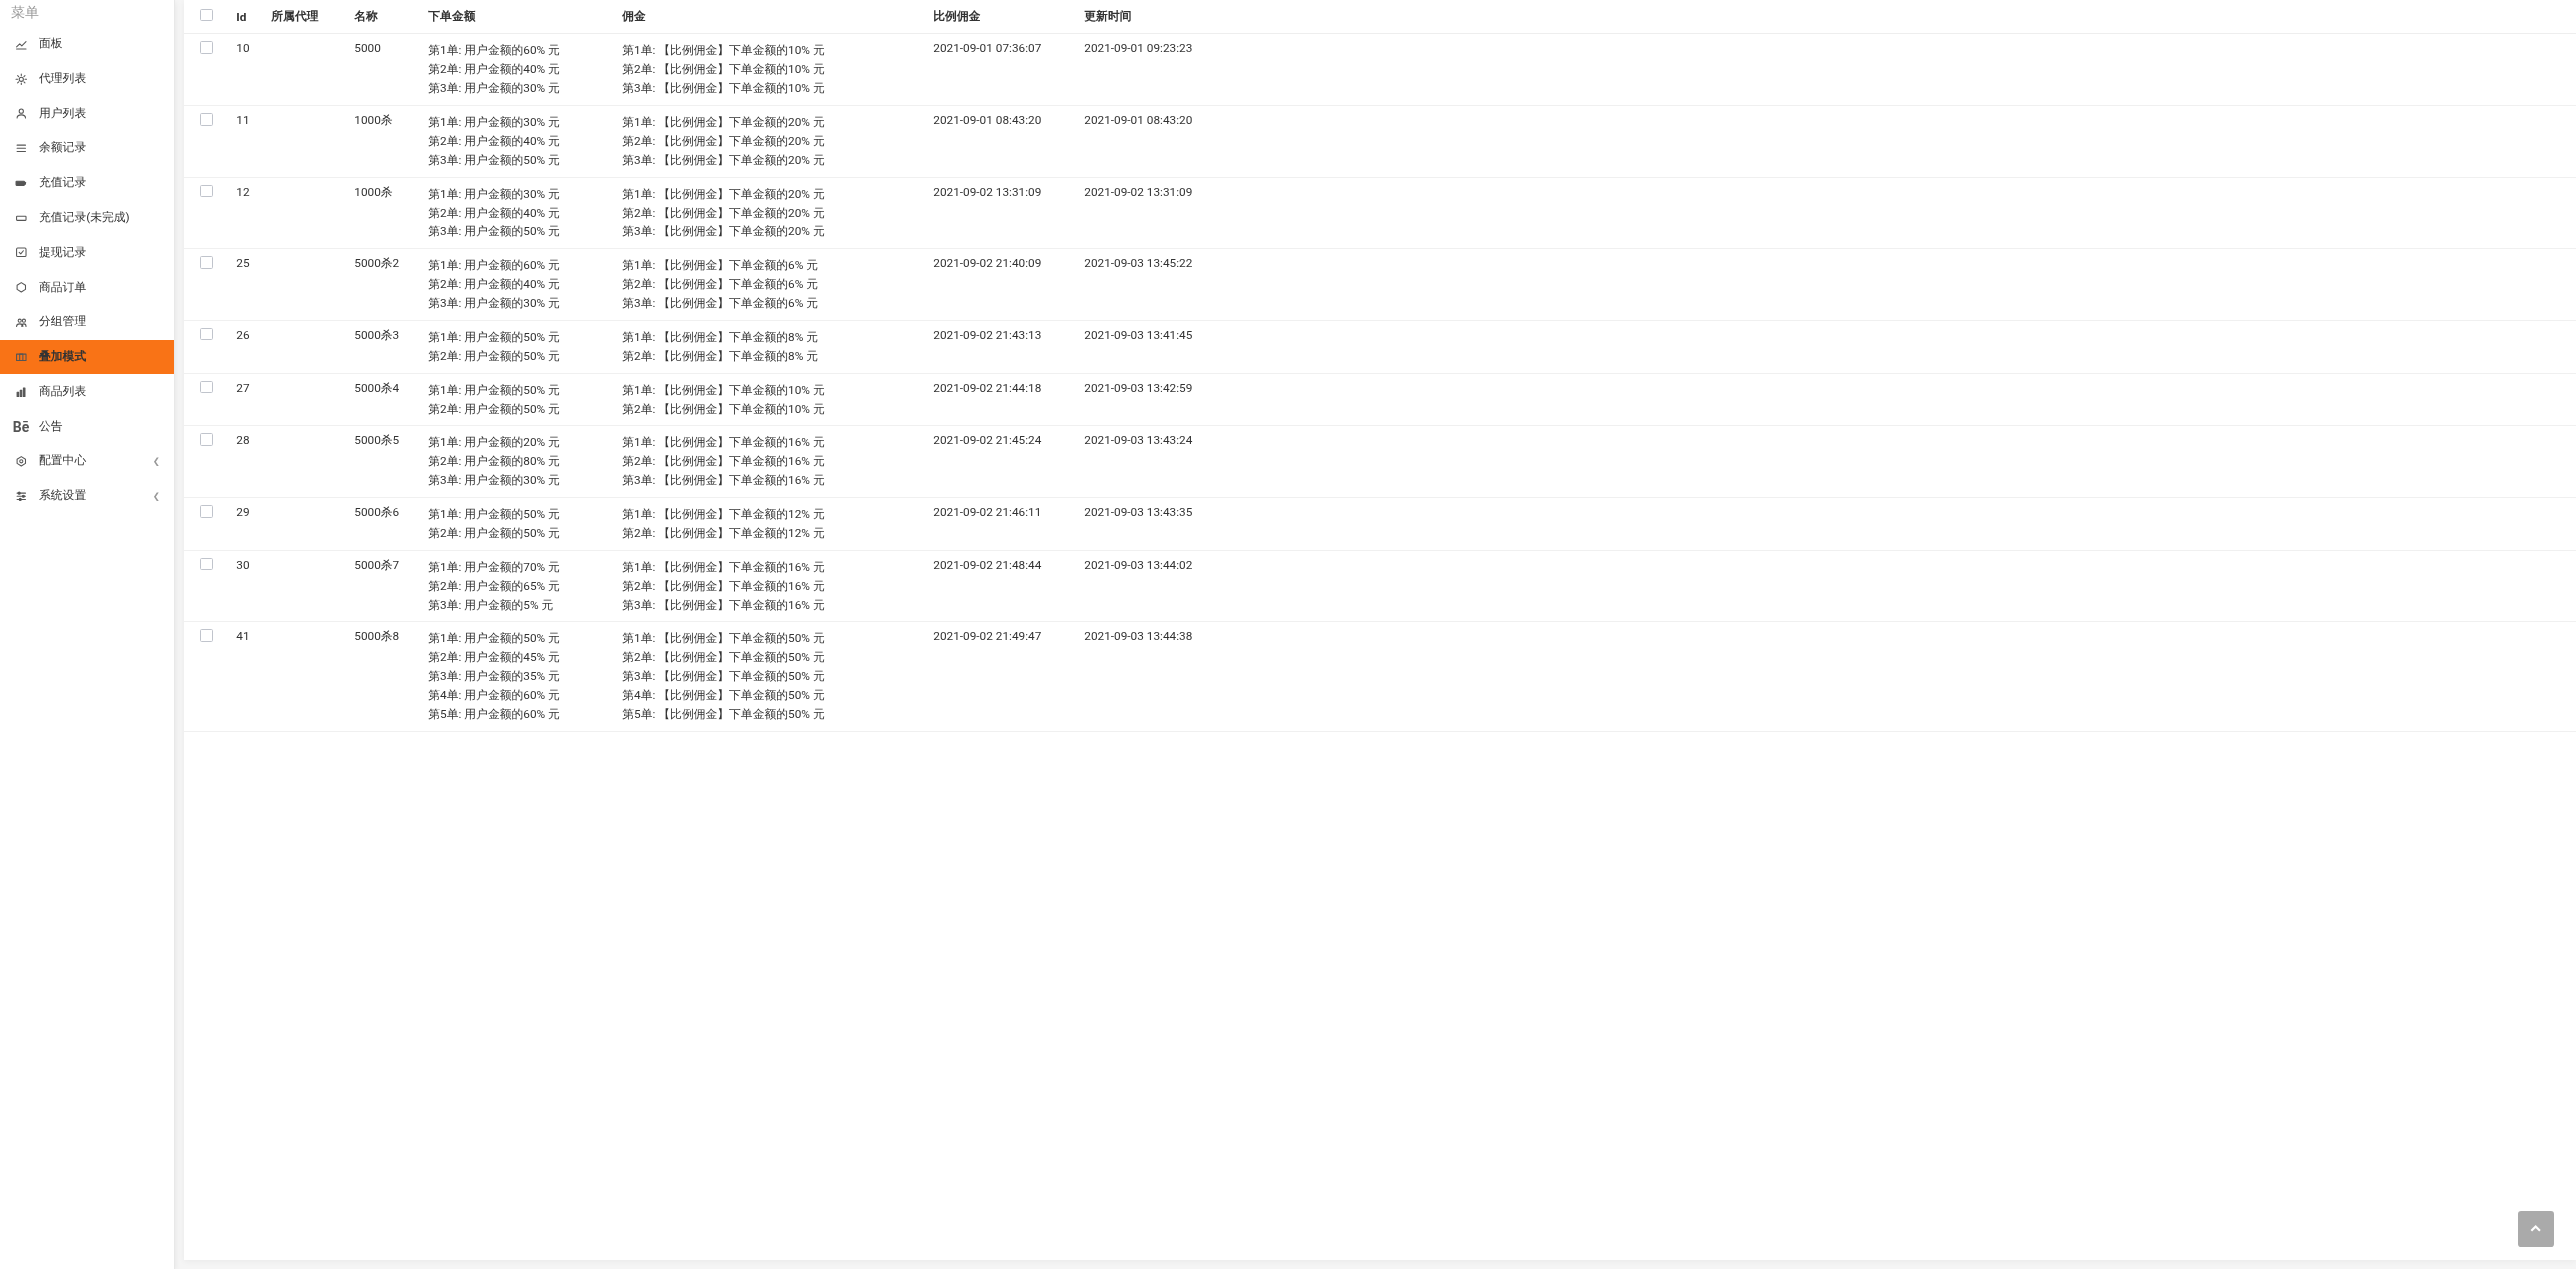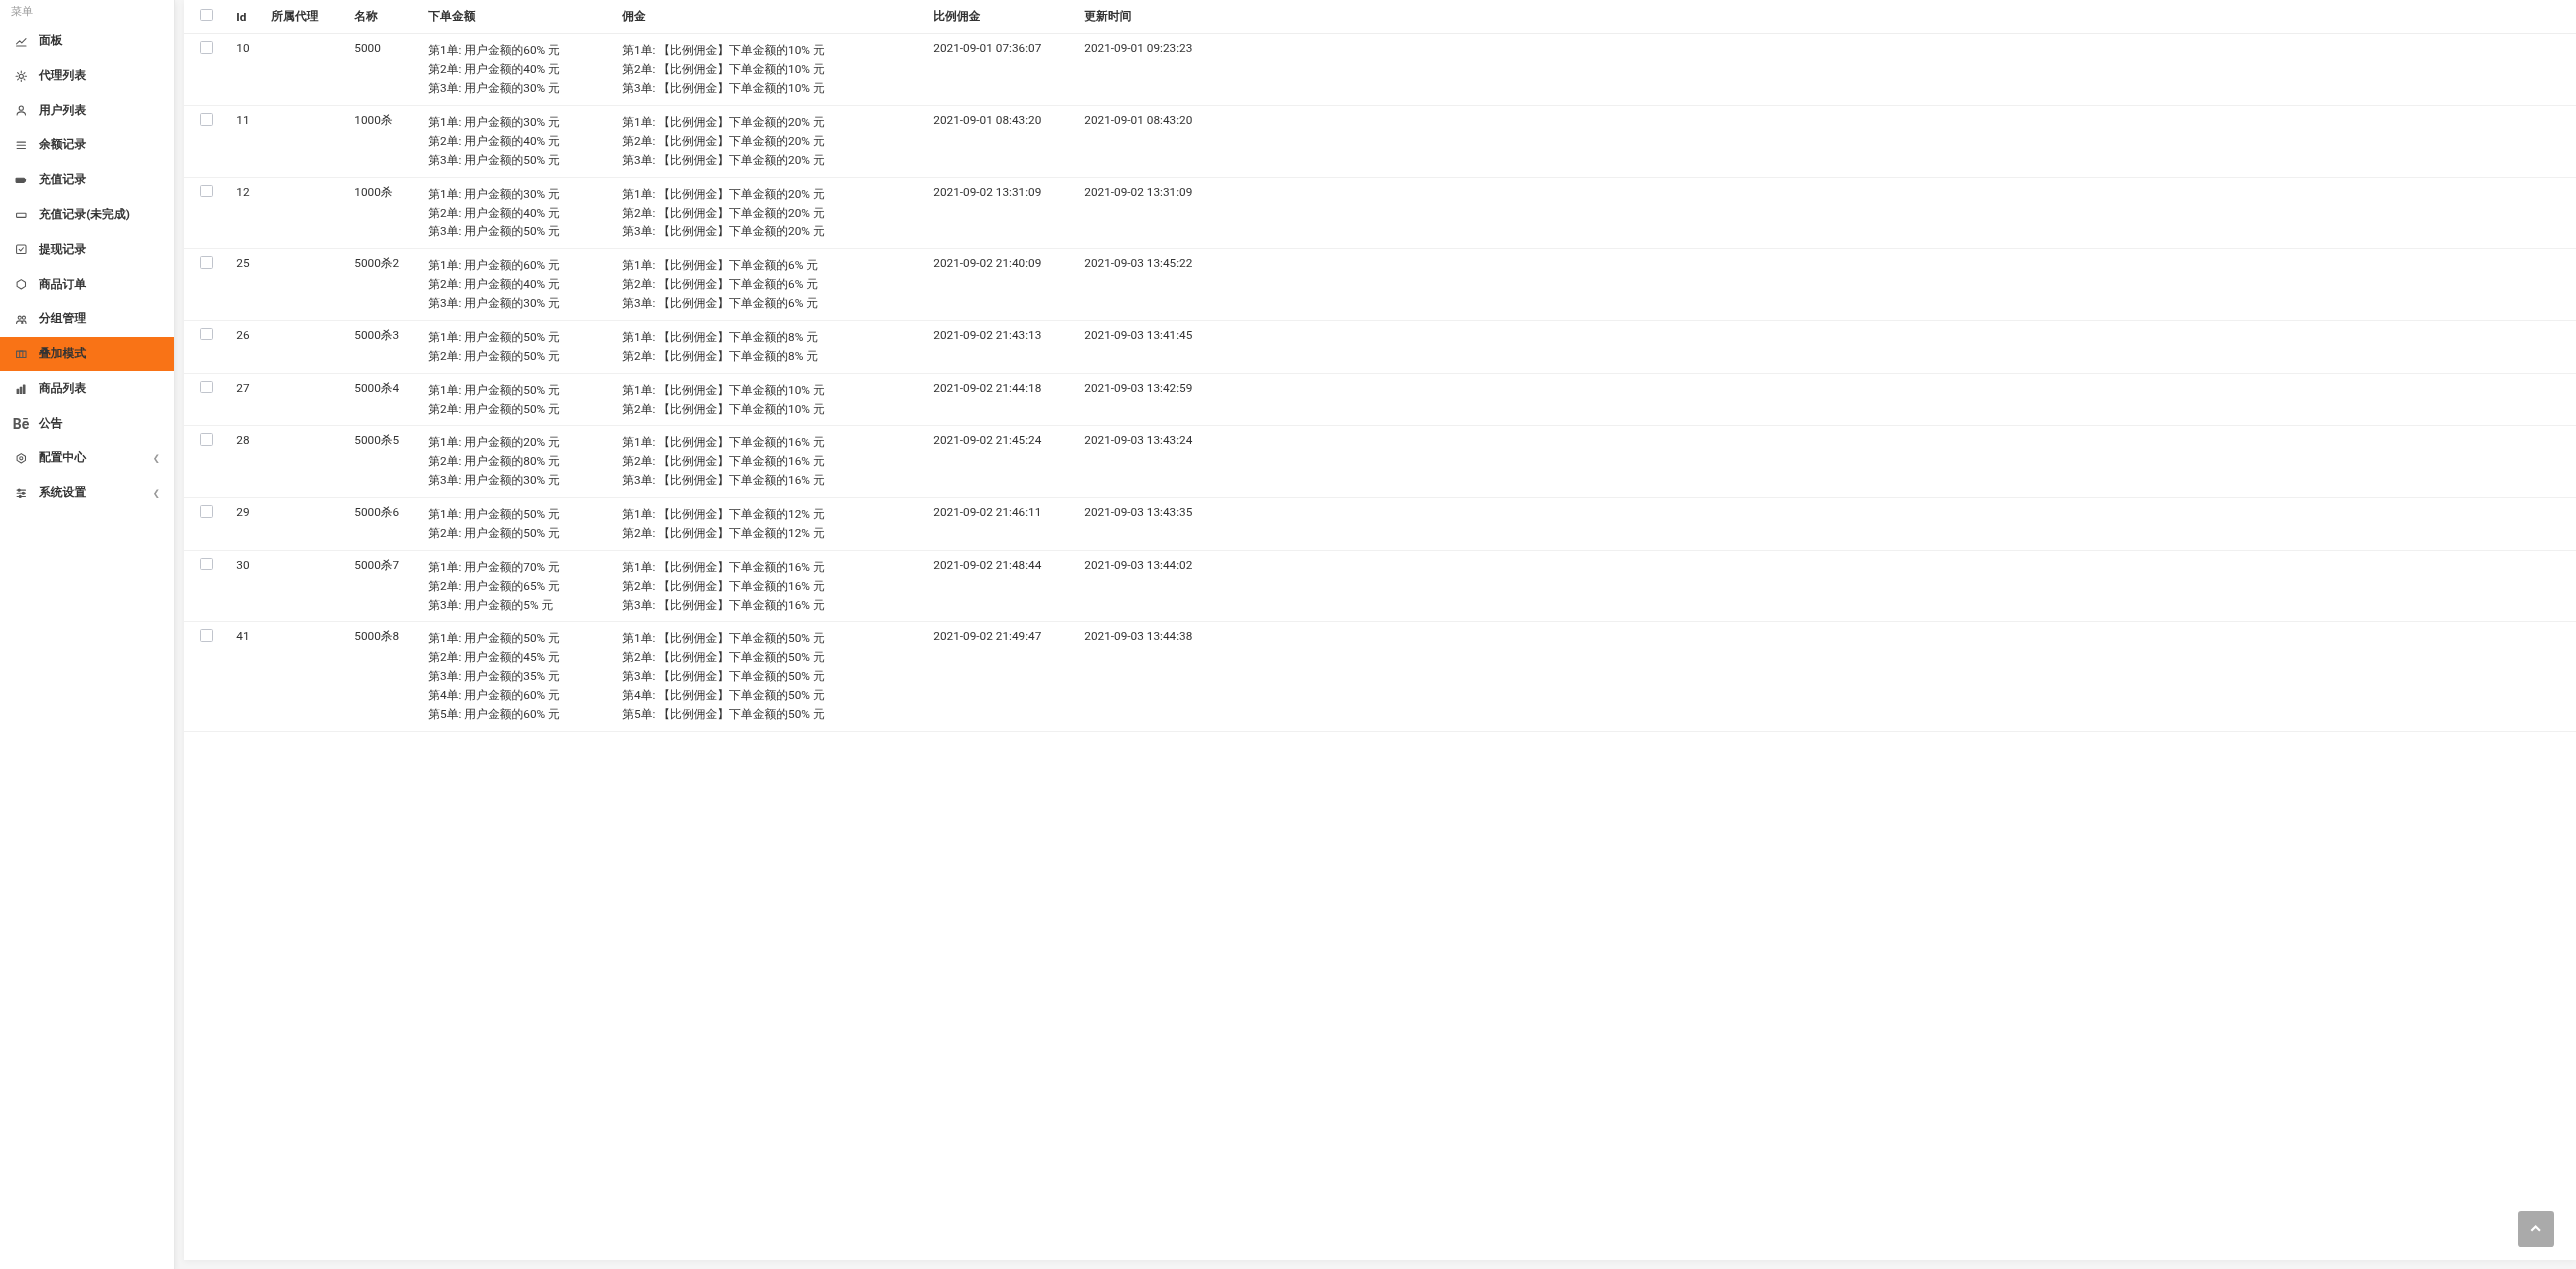--- a/index.html
+++ b/index.html
@@ -18,21 +18,21 @@
       border-right: 0.8px solid #e8e8e8;
       box-shadow: 0 1.6px 6.3px rgba(0,0,0,0.08);
       display: flex;
       flex-direction: column;
       padding-top: 1.6px;
       flex-shrink: 0;
     }
     .sidebar-header {
       padding: 2.4px 11px 4.7px;
       color: #999;
-      font-size: 11px;
+      font-size: 14px;
     }
     .menu-item {
       display: flex;
       align-items: center;
       padding: 9.4px 14px;
       cursor: pointer;
       color: #333;
       gap: 11px;
       position: relative;
     }
@@ -42,21 +42,21 @@
     }
     .menu-icon {
       width: 14px;
       height: 14px;
       display: inline-flex;
       align-items: center;
       justify-content: center;
       color: #555;
       flex-shrink: 0;
     }
-    .menu-label { flex: 1; font-weight: bold; }
+    .menu-label { flex: 1; }
     .chevron { color: #999; font-size: 8.7px; }
     .content {
       flex: 1;
       background: #fff;
       margin: 0 0 9.4px 9.4px;
       overflow-y: auto;
       box-shadow: 0 1.6px 6.3px rgba(0,0,0,0.05);
     }
     table {
       width: 100%;

